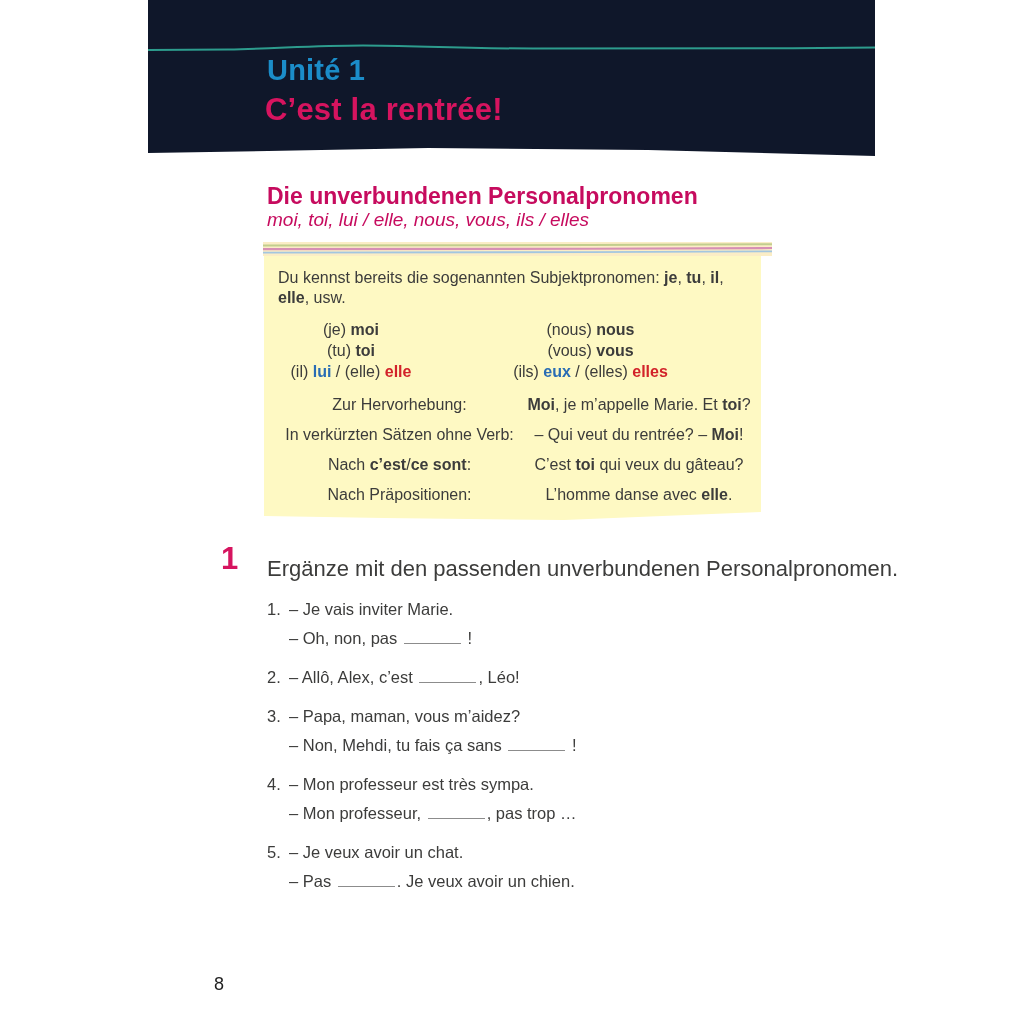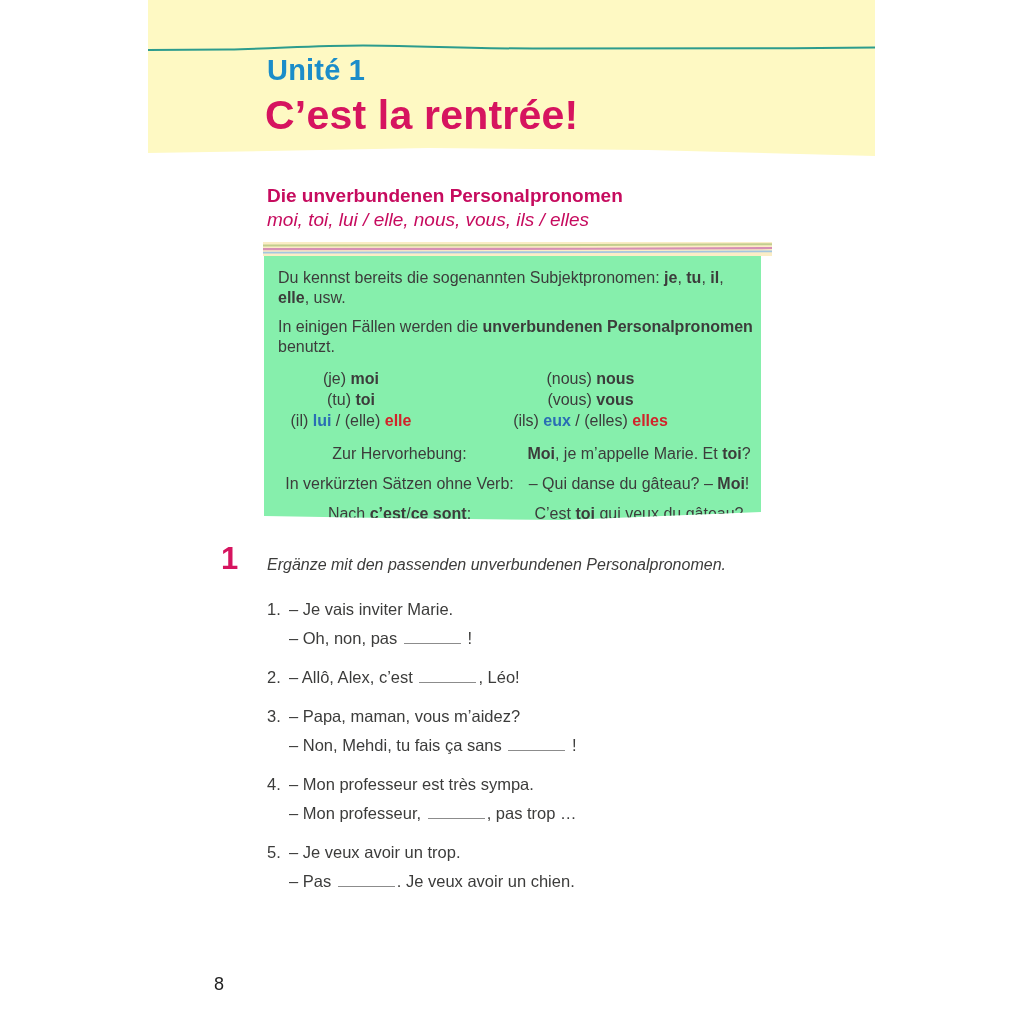--- a/index.html
+++ b/index.html
@@ -4,59 +4,59 @@
 <style>
   * { margin:0; padding:0; box-sizing:border-box; }
   html,body { background:#ffffff; }
   .page {
     position:relative; width:1024px; height:1024px; background:#ffffff;
     font-family:"Liberation Sans", sans-serif; color:#3C3C3B; overflow:hidden;
   }
   
   .band {
     position:absolute; left:148px; top:0; width:727px; height:158px;
-    background:#fef9c3;
+    background:#0f172a;
     clip-path:polygon(0 0, 727px 0, 727px 156px, 500px 150px, 280px 148px, 120px 151px, 0 153px);
   }
   .wave { position:absolute; left:0; top:44px; width:727px; height:10px; }
   .unit-label {
     position:absolute; left:119px; top:54px;
     font-size:29px; font-weight:bold; color:#1B8DC9; letter-spacing:0.2px;
   }
   .unit-title {
     position:absolute; left:117px; top:92px;
-    font-size:41px; font-weight:bold; color:#D6145F; letter-spacing:0.2px;
+    font-size:31px; font-weight:bold; color:#D6145F; letter-spacing:0.2px;
   }
   
   .sec-head { position:absolute; left:267px; top:184px; color:#C60B5E; }
-  .sec-line1 { font-size:19px; font-weight:bold; line-height:24px; }
+  .sec-line1 { font-size:23px; font-weight:bold; line-height:24px; }
   .sec-line2 { font-size:19px; font-weight:normal; font-style:italic; line-height:24px; }
   
   .stripes { position:absolute; left:263px; top:239px; width:509px; height:17px; }
   .infobox {
     position:absolute; left:264px; top:256px; width:507px; height:266px;
-    background:#86efac; padding:0 14px;
+    background:#fef9c3; padding:0 14px;
     clip-path:polygon(0 0, 497px 0, 497px 256px, 300px 264px, 120px 262px, 0 260px);
     font-size:16px;
   }
   .intro1 { margin-top:12px; line-height:20px; }
   .intro2 { margin-top:9px;  line-height:20px; }
   .pron-table { margin-top:11px; }
   .pron-row { display:grid; grid-template-columns:146px auto; line-height:21px;text-align:center; }
   .rules { margin-top:13px; }
   .rule-row { display:grid; grid-template-columns:243px auto; line-height:20px; margin-bottom:10px;text-align:center; }
   .seg-b    { font-weight:bold; }
   .seg-blue { font-weight:bold; color:#2A6DB4; }
   .seg-red  { font-weight:bold; color:#D2232A; }
   
   .ex-num {
     position:absolute; left:221px; top:541px;
     font-size:31px; font-weight:bold; color:#D6145F;
   }
-  .ex-instr { position:absolute; left:267px; top:556px; font-size:16px;font-style:italic; }
+  .ex-instr { position:absolute; left:267px; top:556px; font-size:22px; }
   .ex-items { position:absolute; left:267px; top:595px; list-style:none; font-size:16.5px; }
   .ex-item { display:grid; grid-template-columns:22px auto; margin-bottom:10px; }
   .item-num { line-height:29px; }
   .item-line { line-height:29px; height:29px; white-space:nowrap; }
   .blank {
     display:inline-block; width:57px; height:15px;
     border-bottom:1.4px solid #8C8C8C; margin:0 2px; vertical-align:baseline;
   }
   .page-num { position:absolute; left:214px; top:974px; font-size:18px; color:#1E1E1E; }
 </style>
@@ -80,21 +80,20 @@
 
   <svg class="stripes" viewBox="0 0 509 17" preserveAspectRatio="none">
     <rect x="0" y="3" width="509" height="14" fill="#FBEDC6"></rect>
     <path d="M0,6.5 C160,5.3 340,6.8 509,5.3" fill="none" stroke="#C2CE8E" stroke-width="2"></path>
     <path d="M0,10.2 C160,9.0 340,10.6 509,9.0" fill="none" stroke="#D78FB4" stroke-width="2.2"></path>
     <path d="M0,13.6 C160,12.4 340,13.9 509,12.4" fill="none" stroke="#A3C6E0" stroke-width="1.8"></path>
   </svg>
 
   <section class="infobox">
     <p class="intro1"><span>Du kennst bereits die sogenannten Subjektpronomen: </span><span class="seg-b">je</span><span>, </span><span class="seg-b">tu</span><span>, </span><span class="seg-b">il</span><span>, </span><span class="seg-b">elle</span><span>, usw.</span></p>
-    <p class="intro2"><span>In einigen Fällen werden die </span><span class="seg-b">unverbundenen Personalpronomen</span><span> benutzt.</span></p>
 
     <div class="pron-table">
       <div class="pron-row">
         <span><span>(je) </span><span class="seg-b">moi</span></span>
         <span><span>(nous) </span><span class="seg-b">nous</span></span>
       </div>
       <div class="pron-row">
         <span><span>(tu) </span><span class="seg-b">toi</span></span>
         <span><span>(vous) </span><span class="seg-b">vous</span></span>
       </div>
@@ -104,21 +103,21 @@
       </div>
     </div>
 
     <div class="rules">
       <div class="rule-row">
         <span><span>Zur Hervorhebung:</span></span>
         <span><span class="seg-b">Moi</span><span>, je m’appelle Marie. Et </span><span class="seg-b">toi</span><span>?</span></span>
       </div>
       <div class="rule-row">
         <span><span>In verkürzten Sätzen ohne Verb:</span></span>
-        <span><span>– Qui danse du gâteau? – </span><span class="seg-b">Moi</span><span>!</span></span>
+        <span><span>– Qui veut du rentrée? – </span><span class="seg-b">Moi</span><span>!</span></span>
       </div>
       <div class="rule-row">
         <span><span>Nach </span><span class="seg-b">c’est</span><span>/</span><span class="seg-b">ce sont</span><span>:</span></span>
         <span><span>C’est </span><span class="seg-b">toi</span><span> qui veux du gâteau?</span></span>
       </div>
       <div class="rule-row">
         <span><span>Nach Präpositionen:</span></span>
         <span><span>L’homme danse avec </span><span class="seg-b">elle</span><span>.</span></span>
       </div>
     </div>
@@ -151,20 +150,20 @@
     <li class="ex-item">
       <span class="item-num">4.</span>
       <div>
         <div class="item-line"><span>– Mon professeur est très sympa.</span></div>
         <div class="item-line"><span>– Mon professeur, </span><span class="blank"></span><span>, pas trop …</span></div>
       </div>
     </li>
     <li class="ex-item">
       <span class="item-num">5.</span>
       <div>
-        <div class="item-line"><span>– Je veux avoir un trop.</span></div>
+        <div class="item-line"><span>– Je veux avoir un chat.</span></div>
         <div class="item-line"><span>– Pas </span><span class="blank"></span><span>. Je veux avoir un chien.</span></div>
       </div>
     </li>
   </ol>
 
   <div class="page-num">8</div>
 </div>
 
 </body></html>

